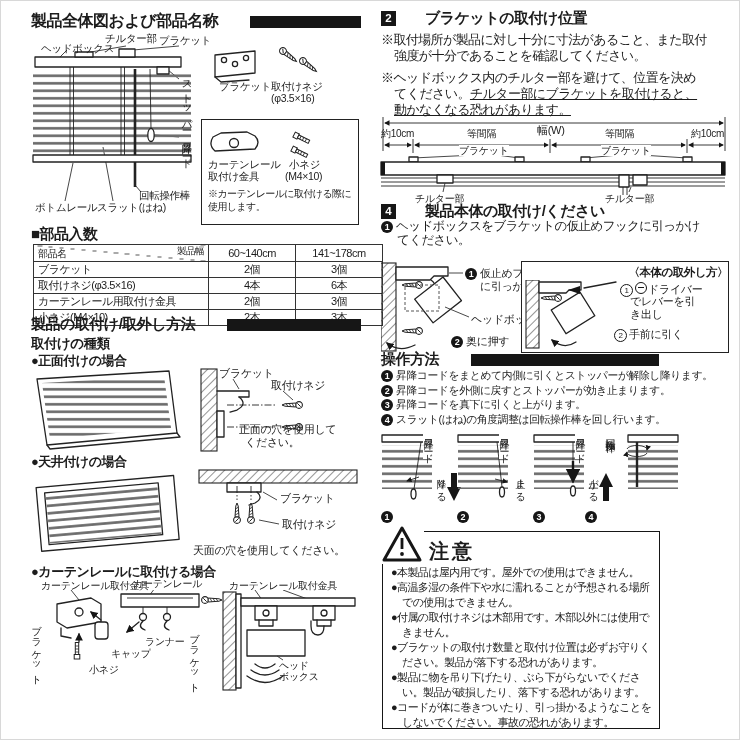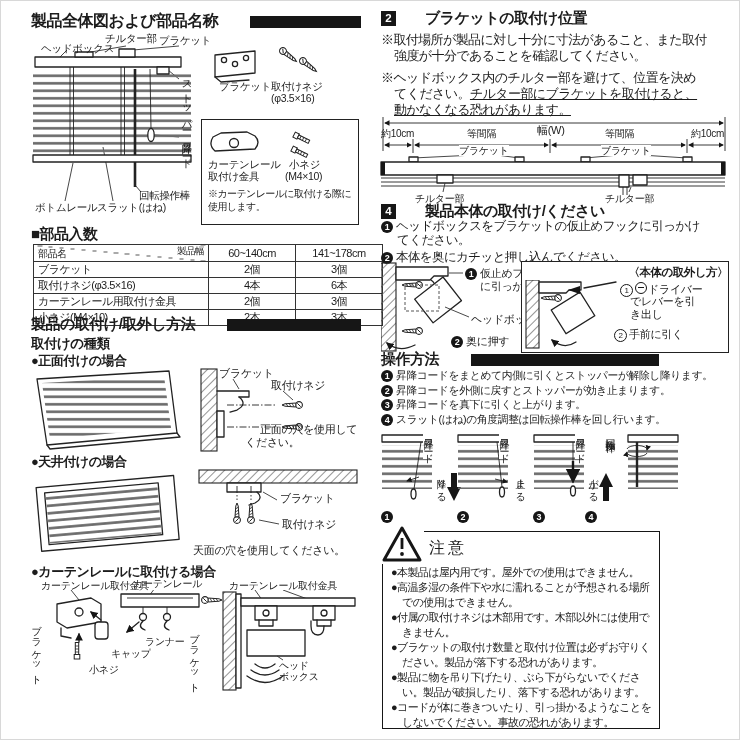--- a/index.html
+++ b/index.html
@@ -208,21 +208,21 @@
       <rect class="ln f" x="186" y="44" width="7" height="26"></rect>
       <line class="dd" x1="196" y1="38" x2="246" y2="38"></line>
       <line class="dd" x1="196" y1="60" x2="246" y2="60"></line>
       <use href="#scrw" transform="translate(268,38) rotate(180)"></use>
       <use href="#scrw" transform="translate(268,60) rotate(180)"></use>
       <path class="ldr" d="M202 12 L208 22"></path>
       <path class="ldr" d="M252 24 L262 33"></path>
     </svg>
     <span class="lbl" style="left:188px;top:0px;">ブラケット</span>
     <span class="lbl" style="left:240px;top:12px;">取付けネジ</span>
-    <span class="lbl" style="left:229px;top:56px;text-align:center;">正面の穴を使用して</span>
+    <span class="lbl" style="left:208px;top:56px;text-align:center;">正面の穴を使用して</span>
     <span class="lbl" style="left:214px;top:69px;">ください。</span>
   </div>
 
   <div class="abs b-h" style="left:30px;top:452px;">●天井付けの場合</div>
   <div class="abs" style="left:30px;top:467px;width:330px;height:94px;">
     <svg class="abs" style="left:0;top:0" width="330" height="94">
       <g transform="rotate(-5 70 50)">
         <rect class="ln f" x="8" y="14" width="138" height="64"></rect>
         <rect class="ln f" x="16" y="20" width="114" height="52"></rect>
         <rect x="17" y="21" width="112" height="50" fill="url(#slatp)"></rect>
@@ -350,21 +350,20 @@
     <span class="lbl lbl9" style="left:36px;top:82px;">チルター部</span>
     <span class="lbl lbl9" style="left:226px;top:82px;">チルター部</span>
   </div>
 
   <div class="abs sec-h" style="left:380px;top:201px;">
     <span class="nsq">4</span>
     <span class="h1" style="font-size:15px;">製品本体の取付け/ください</span>
   </div>
   <div class="abs" style="left:380px;top:219px;width:326px;">
     <div class="step"><span class="nb">1</span><span>ヘッドボックスをブラケットの仮止めフックに引っかけてください。</span></div>
-    <div class="step"><span class="nb">2</span><span>本体を奥にカチッと押し込んでください。</span></div>
   </div>
 
   <div class="abs" style="left:380px;top:260px;width:348px;height:92px;">
     <svg class="abs" style="left:0;top:0" width="138" height="92">
       <rect x="0" y="2" width="15" height="88" fill="url(#hatchp)" stroke="#222" stroke-width="1.1"></rect>
       <use href="#scrw" transform="translate(38,24) rotate(180)"></use>
       <use href="#scrw" transform="translate(38,70) rotate(180)"></use>
       <path class="ln f" d="M15 6 h52 v9 h-14 l-4 4 h-34 Z"></path>
       <path class="ln" d="M50 19 q9 7 -1 13"></path>
       <g transform="rotate(-38 62 16)">
@@ -470,21 +469,21 @@
     </div>
   </div>
 
   <div class="cbox" style="left:381px;top:530px;width:276px;height:196px;">
     <svg class="abs" style="left:-3px;top:-8px" width="44px" height="40px">
       <rect x="0" y="0" width="44" height="40" fill="#fff"></rect>
       <path d="M22 4 L40 36 L4 36 Z" fill="#fff" stroke="#161616" stroke-width="3" stroke-linejoin="round"></path>
       <rect x="20.6" y="14" width="2.8" height="11" fill="#161616"></rect>
       <circle cx="22" cy="30" r="1.9" fill="#161616"></circle>
     </svg>
-    <span class="abs" style="left:46px;top:6px;font-size:16px;font-weight:normal;letter-spacing:3px;text-align:right;">注意</span>
+    <span class="abs" style="left:46px;top:6px;font-size:20px;font-weight:bold;letter-spacing:3px;text-align:right;">注意</span>
     <div class="abs" style="left:8px;top:33px;width:262px;">
       <div class="citem">●本製品は屋内用です。屋外での使用はできません。</div>
       <div class="citem">●高温多湿の条件下や水に濡れることが予想される場所での使用はできません。</div>
       <div class="citem">●付属の取付けネジは木部用です。木部以外には使用できません。</div>
       <div class="citem">●ブラケットの取付け数量と取付け位置は必ずお守りください。製品が落下する恐れがあります。</div>
       <div class="citem">●製品に物を吊り下げたり、ぶら下がらないでください。製品が破損したり、落下する恐れがあります。</div>
       <div class="citem">●コードが体に巻きついたり、引っ掛かるようなことをしないでください。事故の恐れがあります。</div>
     </div>
   </div>
 

